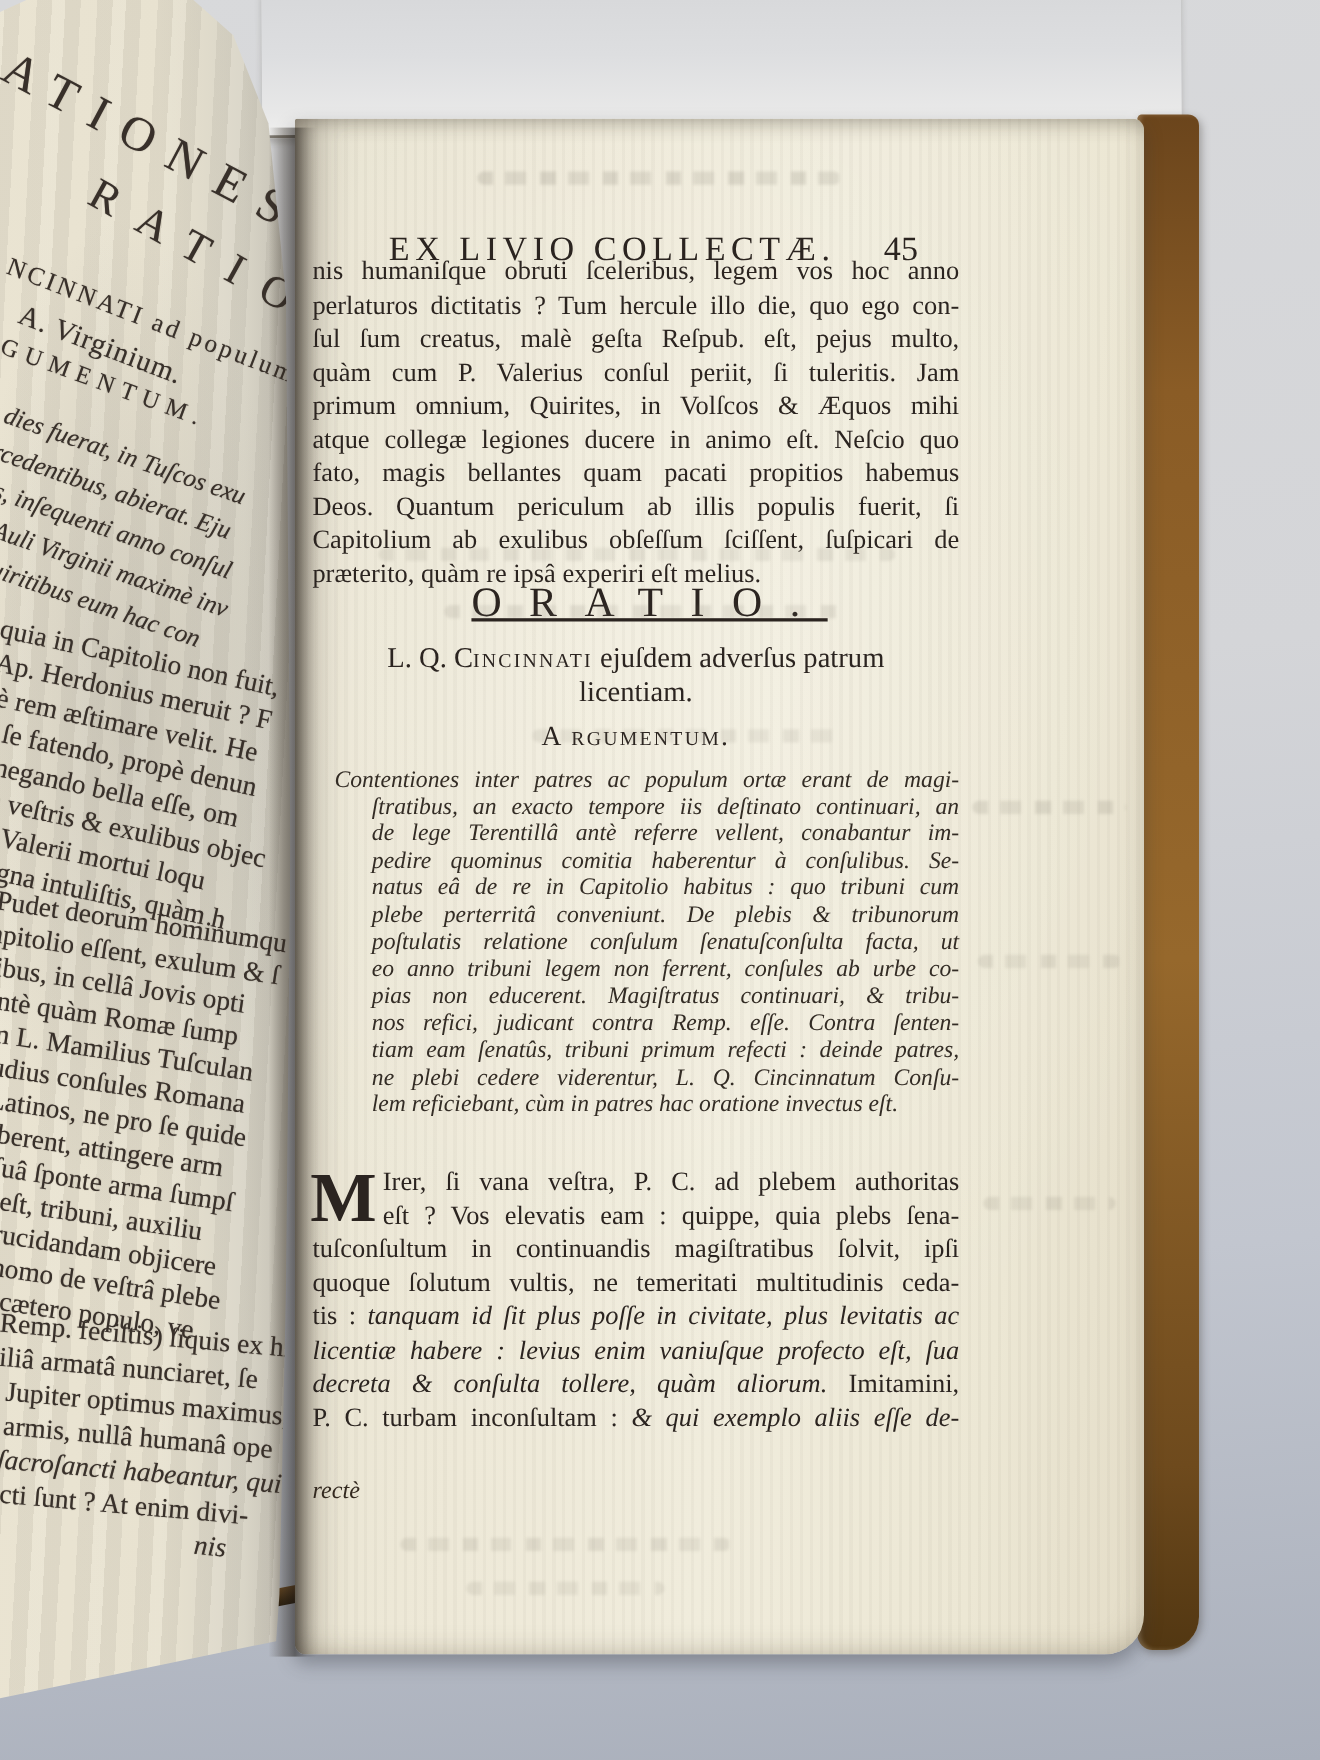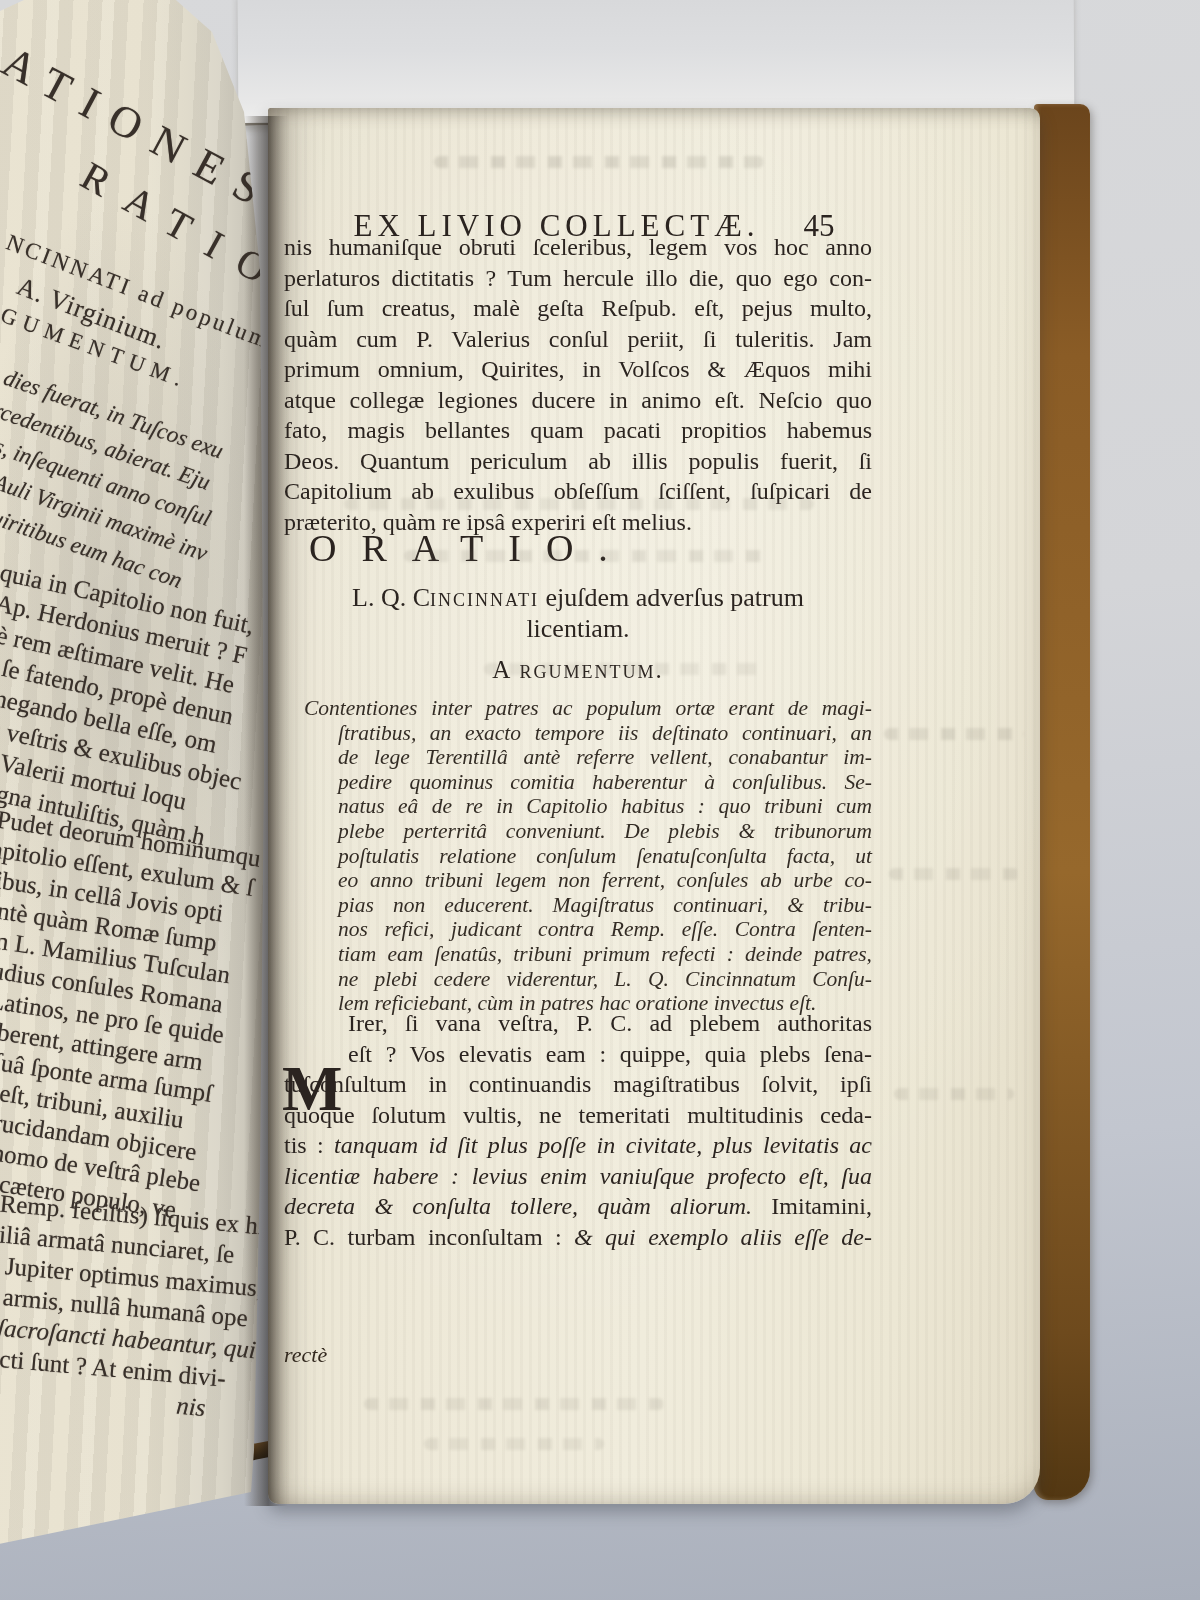--- a/index.html
+++ b/index.html
@@ -74,28 +74,28 @@
   .it{font-style:italic;}
   .rm{font-style:normal;}
   .sc{font-variant:small-caps;letter-spacing:2px;}
   .ind{text-indent:28px;}
 
   .header-row{position:absolute;top:80px;left:16px;width:588px;display:flex;
               justify-content:center;align-items:baseline;gap:44px;margin-top:20px;}
   .header-title{font-size:31px;letter-spacing:5px;color:#2b2420;}
   .header-num{font-size:31px;color:#2b2420;}
   .para1{position:absolute;top:124px;left:0;width:588px;}
-  .oratio-h{position:absolute;top:418px;left:0;width:588px;text-align:left;
-            font-size:38px;letter-spacing:25px;text-indent:25px;color:#2b2420;}
+  .oratio-h{position:absolute;top:418px;left:0;width:588px;text-align:center;
+            font-size:38px;letter-spacing:25px;text-indent:25px;color:#2b2420;text-decoration:underline;}
   .subtitle{position:absolute;top:474px;left:0;width:588px;text-align:center;
             font-size:26px;line-height:31px;color:#2b2420;}
   .arg-h{position:absolute;top:548px;left:0;width:588px;text-align:center;
          font-size:25px;letter-spacing:9px;color:#2b2420;}
   .argblock{position:absolute;top:588px;left:0;width:588px;}
-  .mainblock{position:absolute;top:900px;left:0;width:588px;}
+  .mainblock{position:absolute;top:952px;left:0;width:588px;}
   .dropcap{position:absolute;top:950px;left:-2px;font-size:64px;line-height:62px;
            font-weight:700;color:#2b2420;}
   .catchword{position:absolute;top:1234px;left:0;width:622px;text-align:left;
              font-style:italic;font-size:22px;color:#33291f;}
 
   
   .lp-block{position:absolute;transform-origin:left top;white-space:nowrap;color:#38302a;
             text-shadow:0 0 1px rgba(56,48,40,.55);}
   .lp-caps1{left:38px;top:66px;transform:rotate(28deg);font-size:44px;letter-spacing:17px;}
   .lp-caps2{left:116px;top:182px;transform:rotate(29deg);font-size:40px;letter-spacing:22px;}

